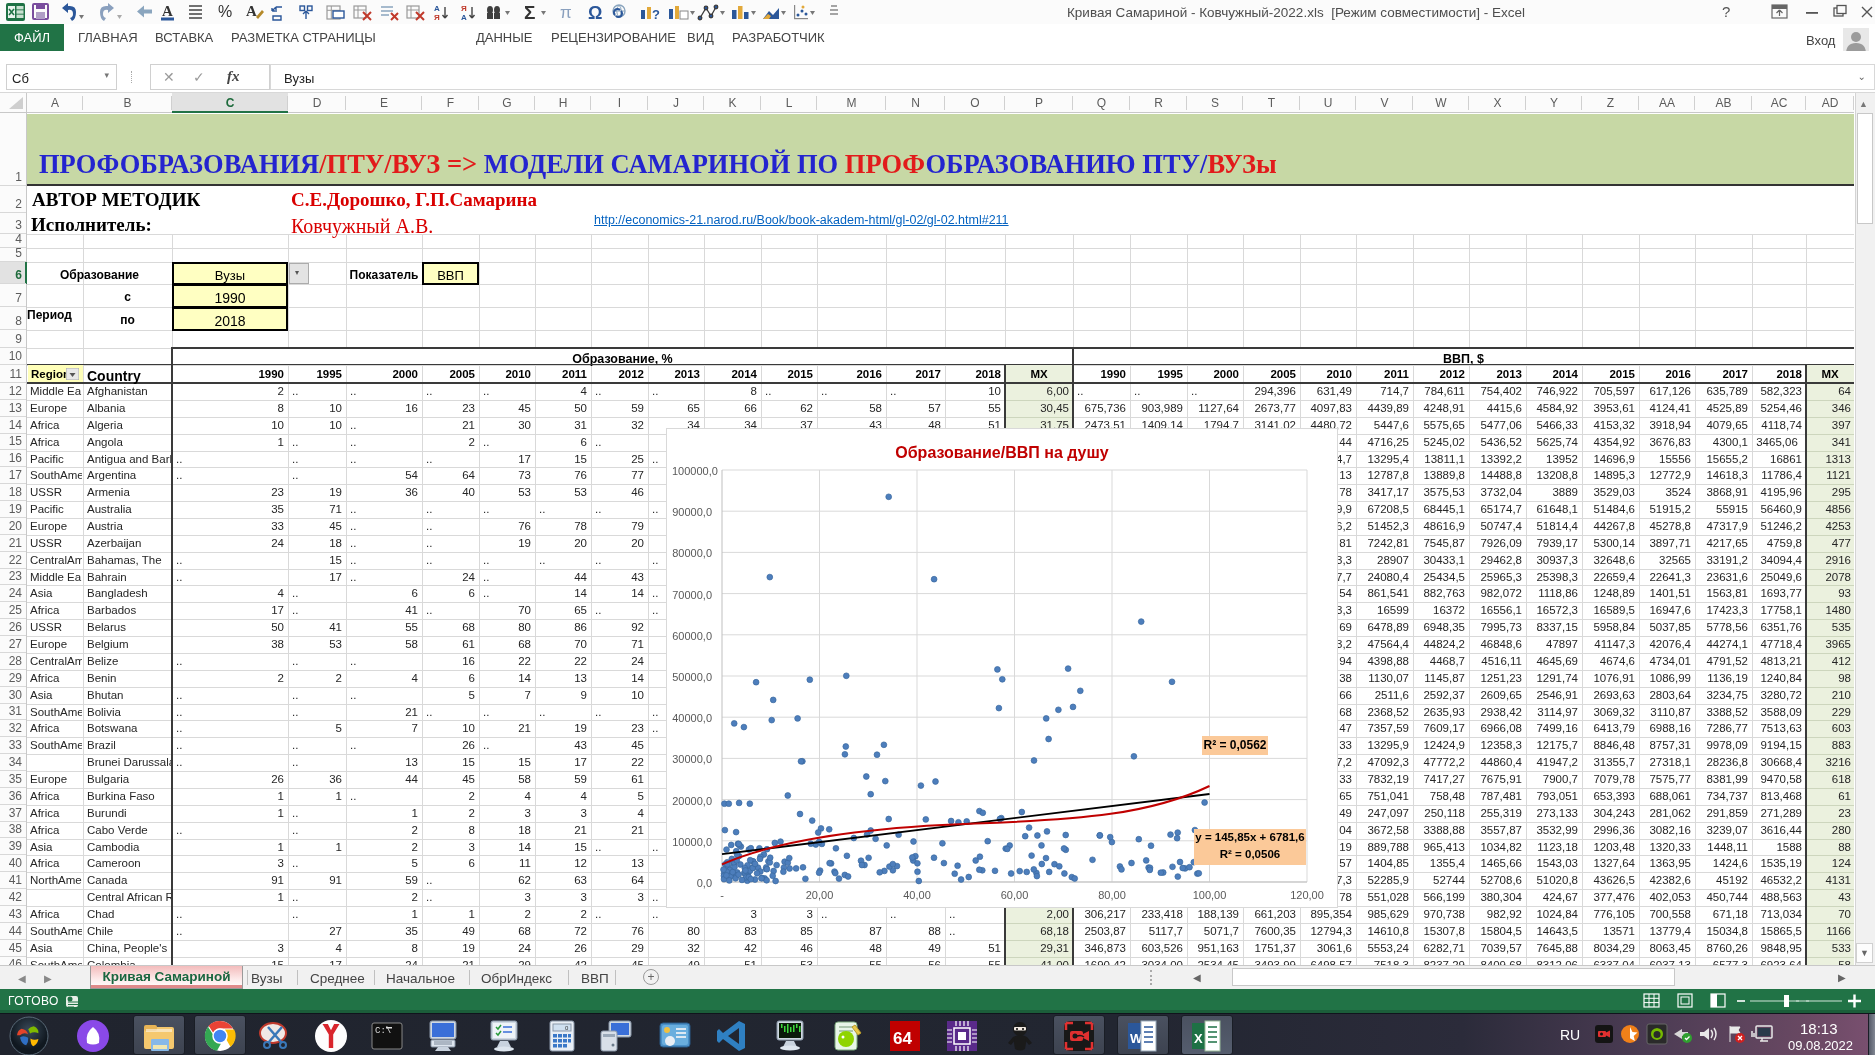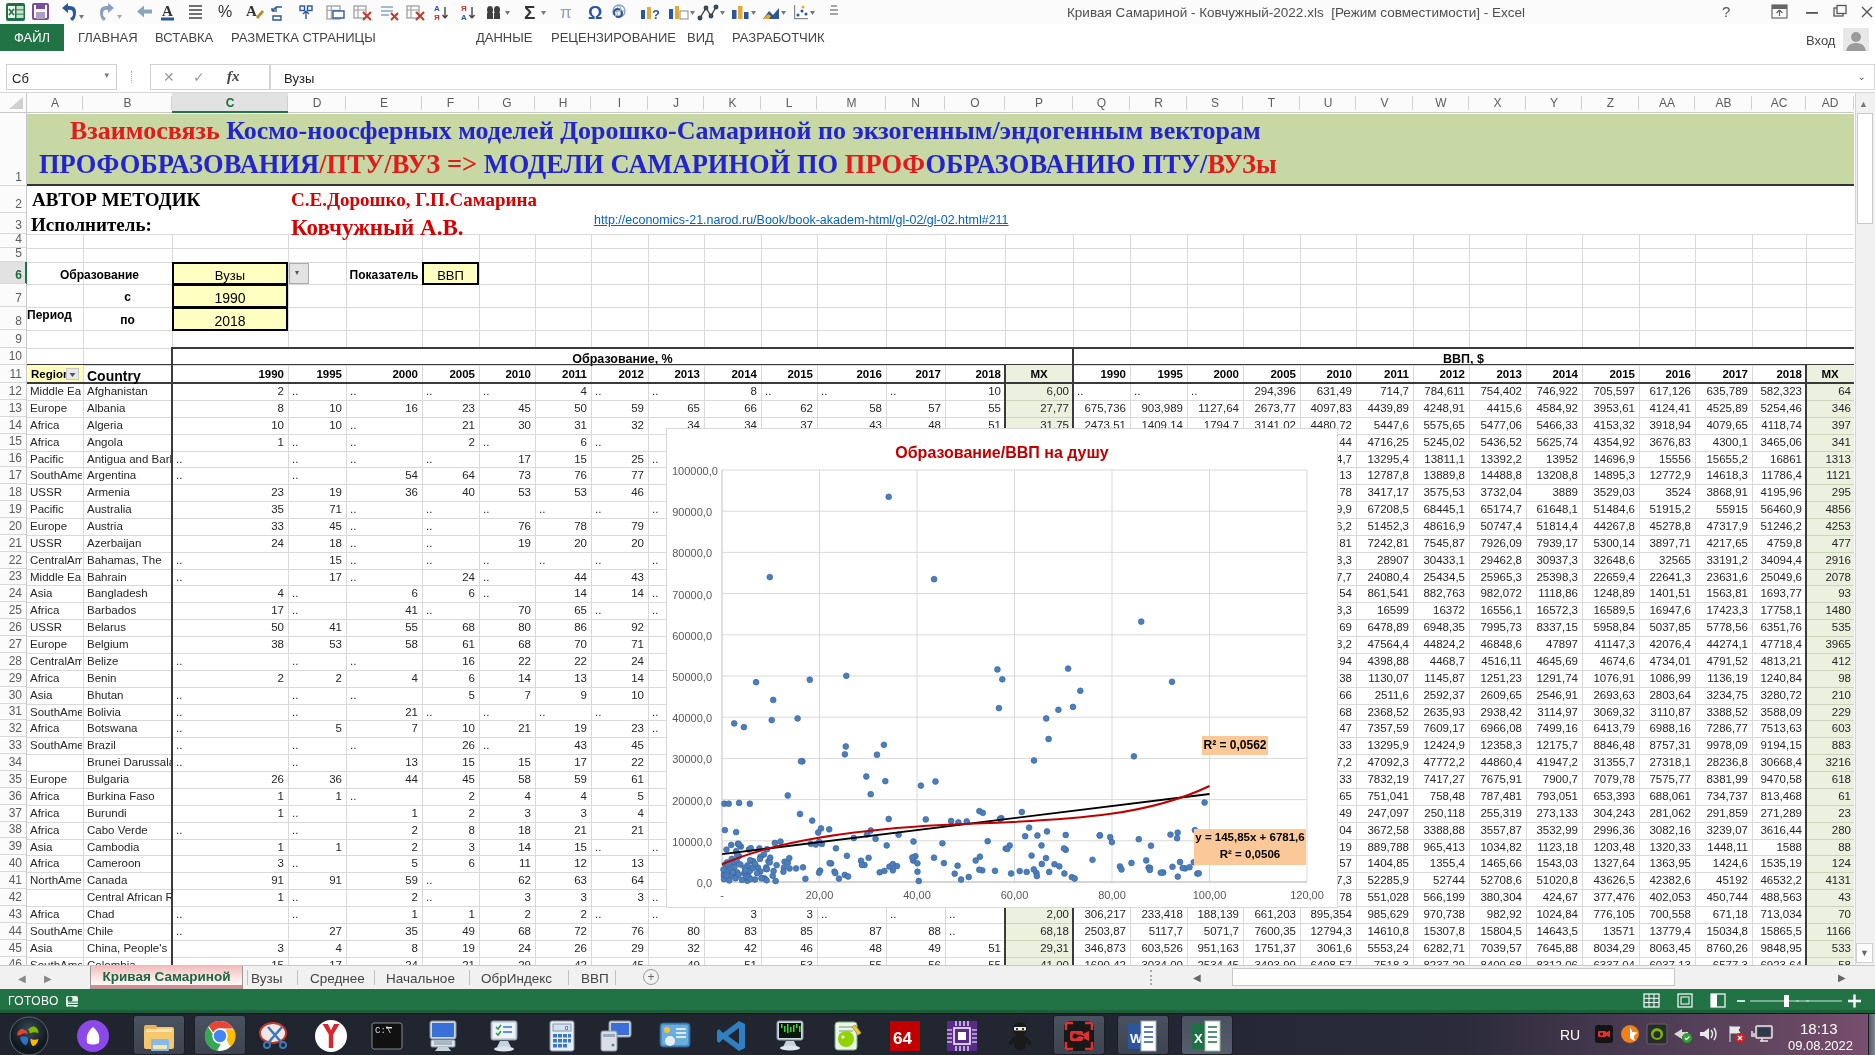--- a/index.html
+++ b/index.html
@@ -433,28 +433,27 @@
     <div class="abs" style="left:27px;top:728.6px;width:1827px;height:1px;background:#d9d9d9;"></div>
     <div class="abs" style="left:27px;top:745.5px;width:1827px;height:1px;background:#d9d9d9;"></div>
     <div class="abs" style="left:27px;top:762.4px;width:1827px;height:1px;background:#d9d9d9;"></div>
     <div class="abs" style="left:27px;top:779.2px;width:1827px;height:1px;background:#d9d9d9;"></div>
     <div class="abs" style="left:27px;top:796.1px;width:1827px;height:1px;background:#d9d9d9;"></div>
     <div class="abs" style="left:27px;top:813.0px;width:1827px;height:1px;background:#d9d9d9;"></div>
     <div class="abs" style="left:27px;top:829.8px;width:1827px;height:1px;background:#d9d9d9;"></div>
     <div class="abs" style="left:27px;top:846.7px;width:1827px;height:1px;background:#d9d9d9;"></div>
     <div class="abs" style="left:27px;top:863.6px;width:1827px;height:1px;background:#d9d9d9;"></div>
     <div class="abs" style="left:27px;top:21px;width:1827px;height:72px;background:#c7d8a5;border-bottom:2px solid #333;box-sizing:border-box;overflow:hidden;">
-      <div style="position:absolute;left:43px;top:2px;font-family:'Liberation Serif',serif;font-weight:bold;font-size:26px;white-space:nowrap;"><span style="color:#e21b1b;">Взаимосвязь</span> <span style="color:#2424cf;">Космо-ноосферных моделей Дорошко-Самариной по экзогенным/эндогенным векторам</span></div>
       <div style="position:absolute;left:12px;top:35px;font-family:'Liberation Serif',serif;font-weight:bold;font-size:26.5px;white-space:nowrap;"><span style="color:#2424cf;">ПРОФОБРАЗОВАНИЯ</span><span style="color:#e21b1b;">/ПТУ/ВУЗ =&gt; </span><span style="color:#2424cf;">МОДЕЛИ САМАРИНОЙ ПО </span><span style="color:#e21b1b;">ПРОФ</span><span style="color:#2424cf;">ОБРАЗОВАНИЮ ПТУ/</span><span style="color:#e21b1b;">ВУЗы</span></div>
     </div>
     <div class="abs" style="left:27px;top:95px;width:1827px;height:46px;background:#fff;"></div>
     <div class="abs" style="left:32px;top:96px;font-family:'Liberation Serif',serif;font-weight:bold;font-size:19px;color:#000;">АВТОР МЕТОДИК</div>
     <div class="abs" style="left:31px;top:121px;font-family:'Liberation Serif',serif;font-weight:bold;font-size:19px;color:#000;">Исполнитель:</div>
     <div class="abs" style="left:291px;top:96px;font-family:'Liberation Serif',serif;font-weight:bold;font-size:19px;color:#d90000;">С.Е.Дорошко, Г.П.Самарина</div>
-    <div class="abs" style="left:291px;top:122px;font-family:'Liberation Serif',serif;font-weight:bold;font-size:23px;color:#d90000;">Ковчужный А.В.</div>
+    <div class="abs" style="left:291px;top:122px;font-family:'Liberation Serif',serif;font-weight:normal;font-size:20px;color:#d90000;">Ковчужный А.В.</div>
     <div class="abs" style="left:594px;top:120px;font-size:12.5px;color:#0563c1;text-decoration:underline;">http://economics-21.narod.ru/Book/book-akadem-html/gl-02/gl-02.html#211</div>
     <div class="abs b" style="left:27px;top:175px;width:145px;text-align:center;font-size:12px;color:#000;">Образование</div>
     <div class="abs" style="left:172px;top:169px;width:116px;height:23px;background:#ffffc2;border:2px solid #000;box-sizing:border-box;"></div>
     <div class="abs" style="left:172px;top:175px;width:116px;text-align:center;font-size:13px;color:#000;">Вузы</div>
     <div class="abs" style="left:289px;top:170px;width:20px;height:21px;background:#e3e3e3;border:1px solid #ababab;box-sizing:border-box;">
       <span style="position:absolute;left:5px;top:4px;font-size:8px;color:#555;">▾</span>
     </div>
     <div class="abs b" style="left:346px;top:175px;width:76px;text-align:center;font-size:12px;color:#000;">Показатель</div>
     <div class="abs" style="left:422px;top:169px;width:57px;height:23px;background:#ffffc2;border:2px solid #000;box-sizing:border-box;"></div>
     <div class="abs" style="left:422px;top:175px;width:57px;text-align:center;font-size:13px;color:#000;">ВВП</div>
@@ -620,21 +619,21 @@
     <div class="c r" style="left:422px;top:309.9px;width:53px;">23</div>
     <div class="c r" style="left:479px;top:309.9px;width:52px;">45</div>
     <div class="c r" style="left:535px;top:309.9px;width:52px;">50</div>
     <div class="c r" style="left:591px;top:309.9px;width:53px;">59</div>
     <div class="c r" style="left:648px;top:309.9px;width:52px;">65</div>
     <div class="c r" style="left:704px;top:309.9px;width:53px;">66</div>
     <div class="c r" style="left:761px;top:309.9px;width:52px;">62</div>
     <div class="c r" style="left:817px;top:309.9px;width:65px;">58</div>
     <div class="c r" style="left:886px;top:309.9px;width:55px;">57</div>
     <div class="c r" style="left:945px;top:309.9px;width:56px;">55</div>
-    <div class="c r" style="left:1005px;top:309.9px;width:64px;">27,77</div>
+    <div class="c r" style="left:1005px;top:309.9px;width:64px;">30,45</div>
     <div class="c r" style="left:1073px;top:309.9px;width:53px;">675,736</div>
     <div class="c r" style="left:1130px;top:309.9px;width:53px;">903,989</div>
     <div class="c r" style="left:1187px;top:309.9px;width:52px;">1127,64</div>
     <div class="c r" style="left:1243px;top:309.9px;width:53px;">2673,77</div>
     <div class="c r" style="left:1300px;top:309.9px;width:52px;">4097,83</div>
     <div class="c r" style="left:1356px;top:309.9px;width:53px;">4439,89</div>
     <div class="c r" style="left:1413px;top:309.9px;width:52px;">4248,91</div>
     <div class="c r" style="left:1469px;top:309.9px;width:53px;">4415,6</div>
     <div class="c r" style="left:1526px;top:309.9px;width:52px;">4584,92</div>
     <div class="c r" style="left:1582px;top:309.9px;width:53px;">3953,61</div>
@@ -682,21 +681,21 @@
     <div class="c r" style="left:535px;top:343.6px;width:52px;">6</div>
     <div class="c" style="left:595px;top:343.6px;">..</div>
     <div class="c r" style="left:1300px;top:343.6px;width:52px;">44</div>
     <div class="c r" style="left:1356px;top:343.6px;width:53px;">4716,25</div>
     <div class="c r" style="left:1413px;top:343.6px;width:52px;">5245,02</div>
     <div class="c r" style="left:1469px;top:343.6px;width:53px;">5436,52</div>
     <div class="c r" style="left:1526px;top:343.6px;width:52px;">5625,74</div>
     <div class="c r" style="left:1582px;top:343.6px;width:53px;">4354,92</div>
     <div class="c r" style="left:1639px;top:343.6px;width:52px;">3676,83</div>
     <div class="c r" style="left:1695px;top:343.6px;width:53px;">4300,1</div>
-    <div class="c r" style="left:1752px;top:343.6px;width:50px;">3465,06</div>
+    <div class="c r" style="left:1752px;top:343.6px;width:50px;text-align:center;">3465,06</div>
     <div class="c r" style="left:1806px;top:343.6px;width:45px;">341</div>
     <div class="c" style="left:30px;top:360.5px;width:52px;overflow:hidden;">Pacific</div>
     <div class="c" style="left:87px;top:360.5px;width:84px;overflow:hidden;">Antigua and Barb</div>
     <div class="c" style="left:176px;top:360.5px;">..</div>
     <div class="c" style="left:292px;top:360.5px;">..</div>
     <div class="c" style="left:350px;top:360.5px;">..</div>
     <div class="c" style="left:426px;top:360.5px;">..</div>
     <div class="c r" style="left:479px;top:360.5px;width:52px;">17</div>
     <div class="c r" style="left:535px;top:360.5px;width:52px;">15</div>
     <div class="c r" style="left:591px;top:360.5px;width:53px;">25</div>

